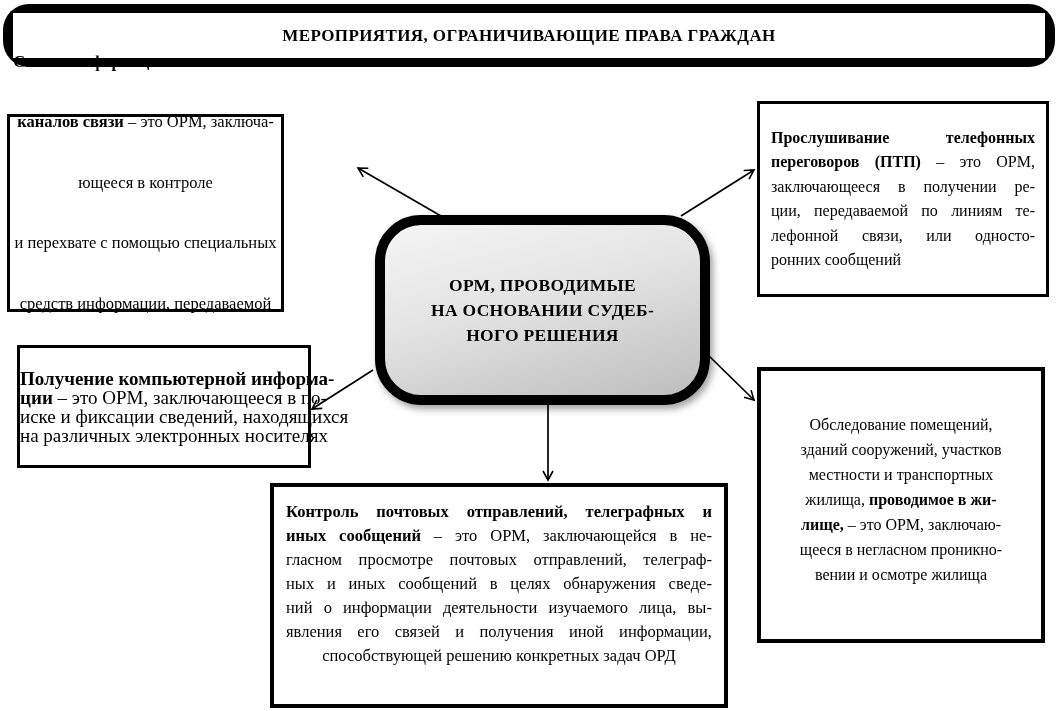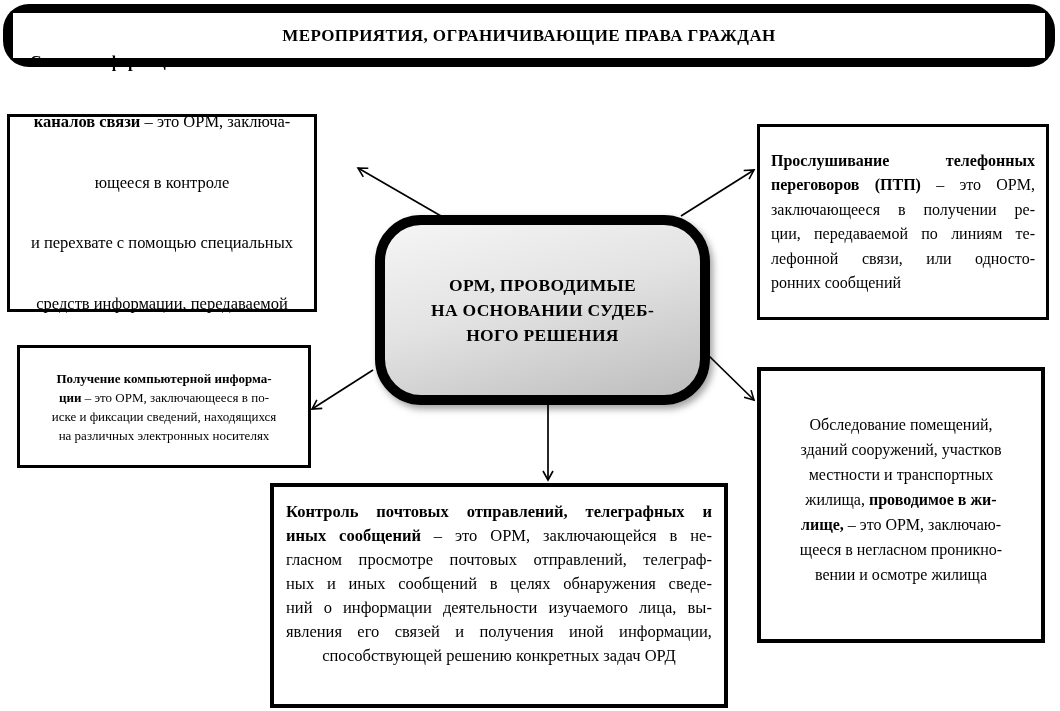--- a/index.html
+++ b/index.html
@@ -23,23 +23,23 @@
   .node{
     position:absolute;box-sizing:border-box;border:3px solid var(--line,#000);
     background:var(--background,#fff);
     display:flex;flex-direction:column;justify-content:center;
     text-align:center;
   }
   .line{white-space:nowrap;}
   .line.just{display:flex;justify-content:space-between;white-space:normal;}
   .bd{font-weight:bold;}
   
-  .node-tl{left:7px;top:114px;width:310px;height:198px;font-size:16.5px;line-height:24.5px;gap:36px;}
-  .node-tr{left:757px;top:124px;width:292px;height:196px;font-size:16px;line-height:24.5px;padding:0 11px;text-align:left;}
-  .node-ml{left:17px;top:345px;width:294px;height:123px;font-size:13px;line-height:19px;}
+  .node-tl{left:7px;top:114px;width:277px;height:198px;font-size:16.5px;line-height:24.5px;gap:36px;}
+  .node-tr{left:757px;top:101px;width:292px;height:196px;font-size:16px;line-height:24.5px;padding:0 11px;text-align:left;}
+  .node-ml{left:17px;top:345px;width:294px;height:123px;font-size:19px;line-height:19px;}
   .node-br{left:757px;top:367px;width:288px;height:276px;border-width:4px;font-size:16px;line-height:25px;padding-bottom:12px;}
   .node-bc{left:270px;top:483px;width:458px;height:225px;border-width:4px;font-size:16.5px;line-height:24px;justify-content:flex-start;padding:13px 12px 0;}
   .center-node{
     left:375px;top:215px;width:335px;height:190px;
     border:10px solid var(--line,#000);border-radius:46px;
     background:linear-gradient(165deg,var(--node-fill-top,#f5f5f5) 0%,#e3e3e3 45%,var(--node-fill-bottom,#bdbdbd) 100%);
     box-shadow:3px 4px 7px rgba(110,110,110,.65);
     font-weight:bold;font-size:17.5px;line-height:25px;letter-spacing:.3px;
   }
   

